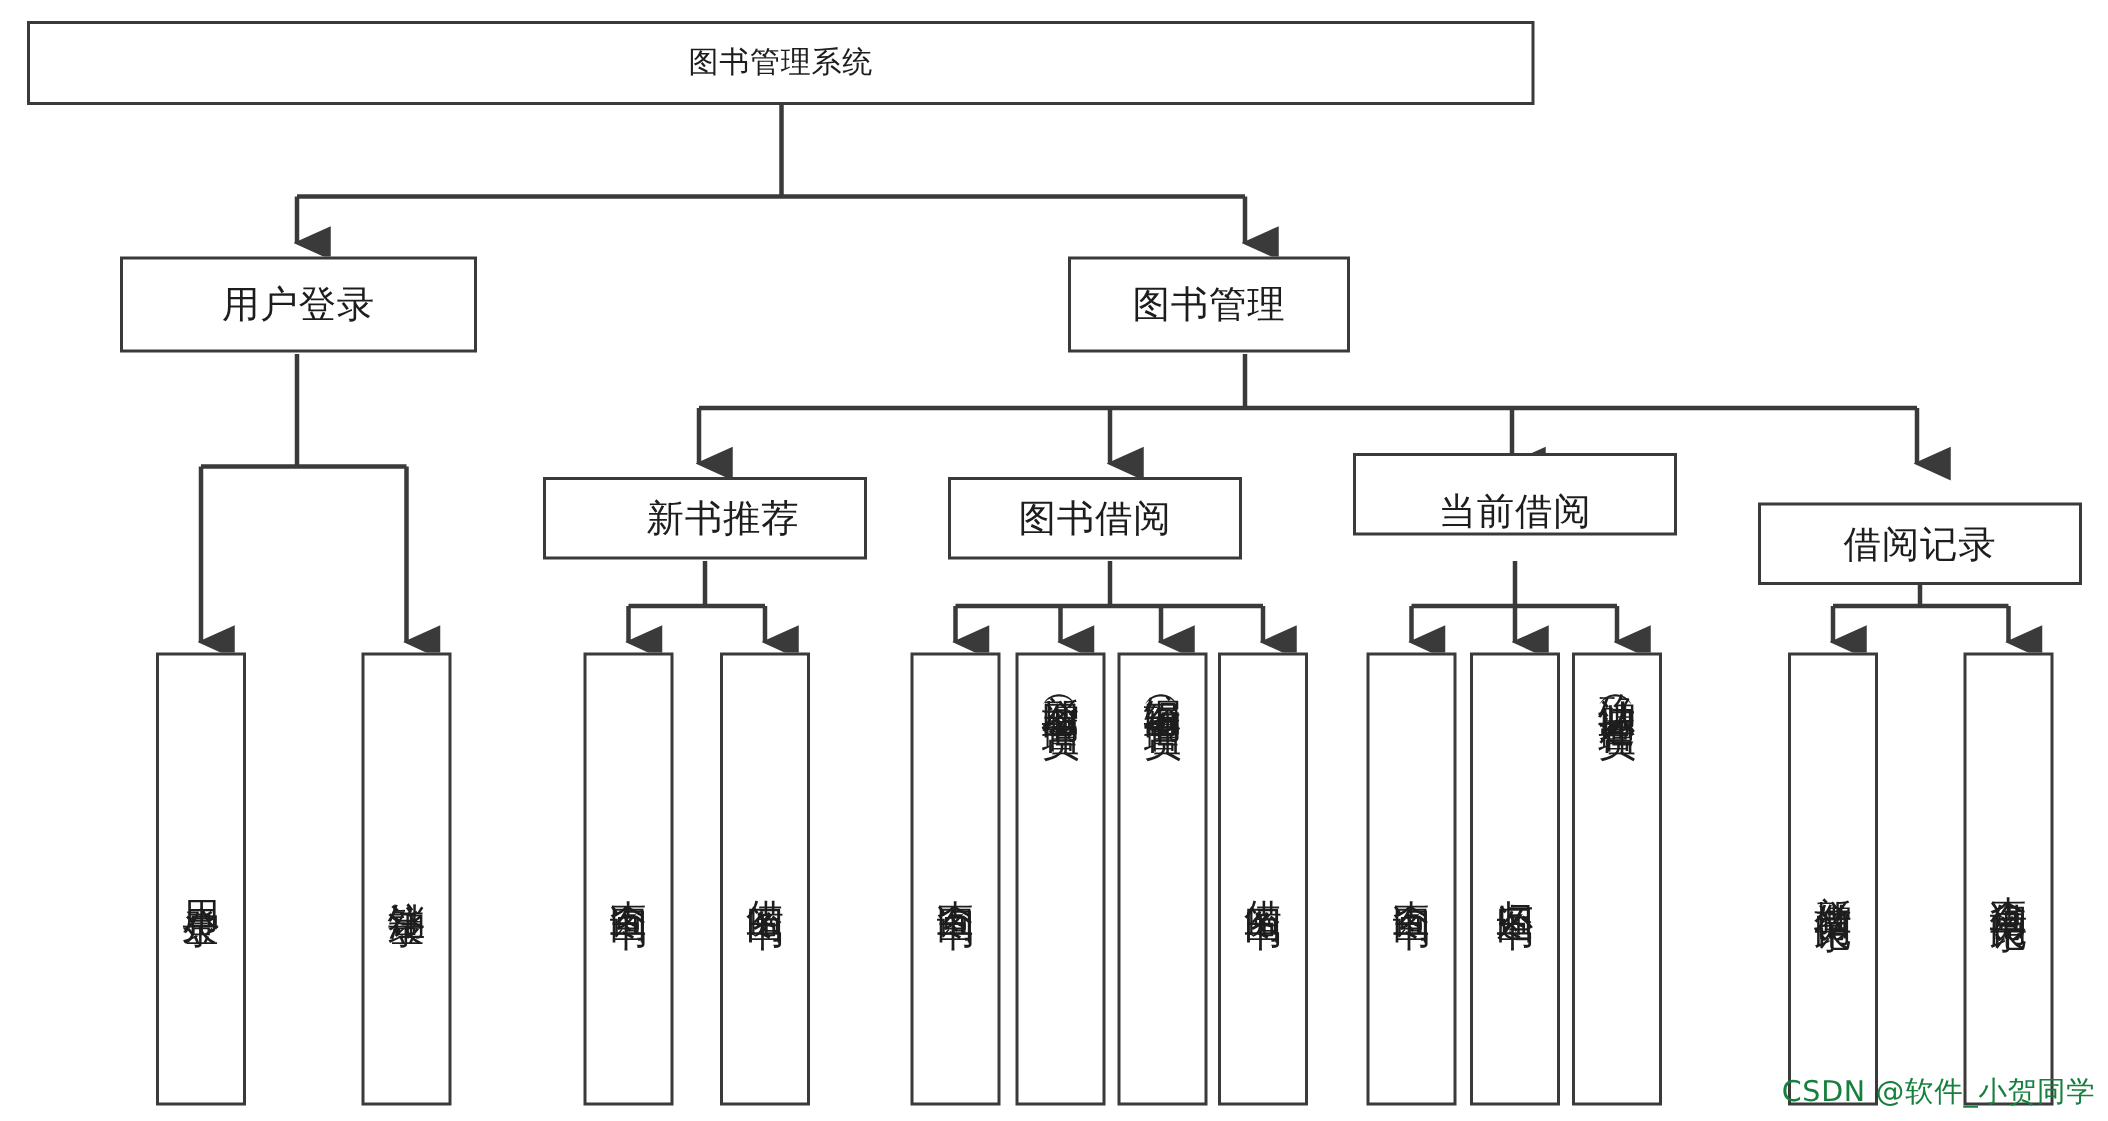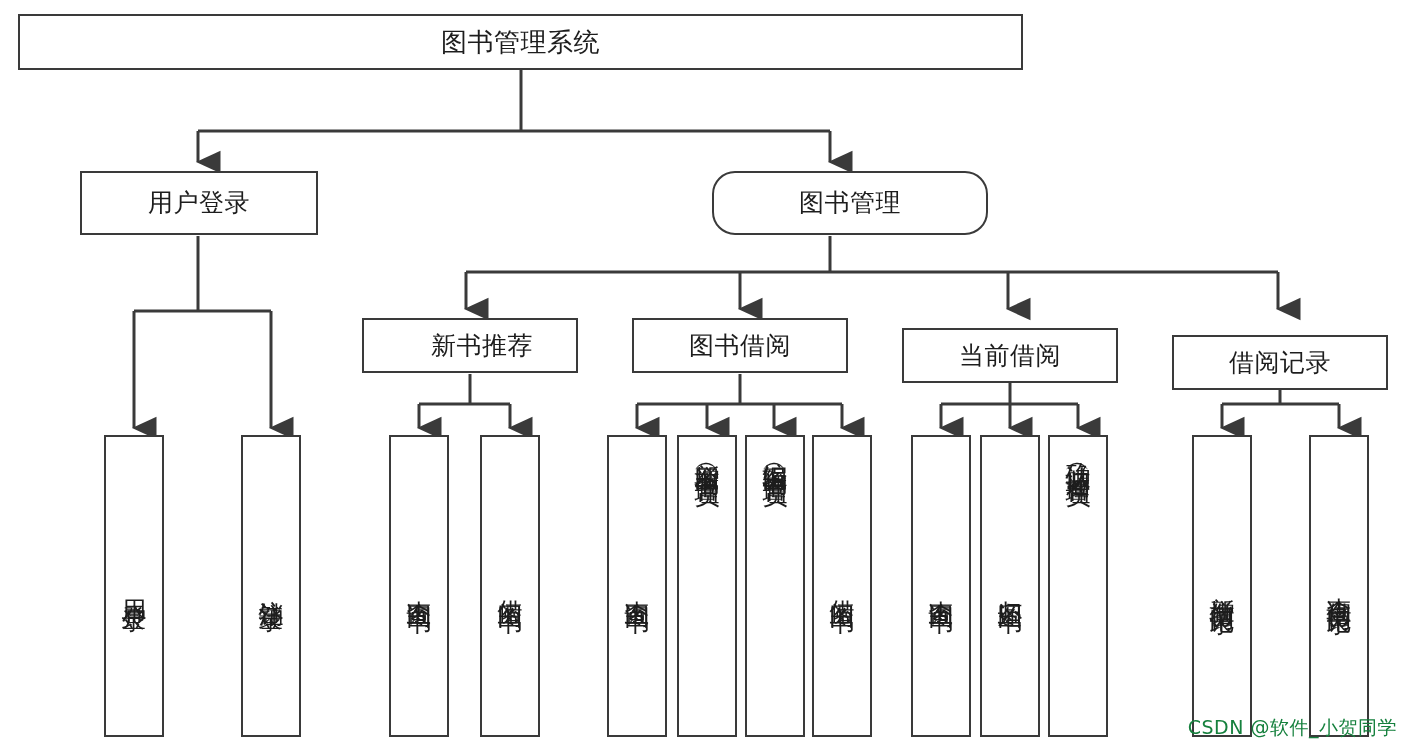--- a/index.html
+++ b/index.html
@@ -40,21 +40,21 @@
     display: block;
     line-height: 1.18;
     letter-spacing: 0.5px;
     white-space: pre;
   }
   
   .node.h .label {
     font-size: 25px;
   }
   .node.root .label {
-    font-size: 26px;
+    font-size: 20px;
   }
   
   .node.v {
     align-items: flex-start;
     justify-content: center;
     padding-top: 0;
   }
   .node.v .label {
     writing-mode: vertical-rl;
     text-orientation: upright;
@@ -145,33 +145,33 @@
   </svg>
 
   <div class="node h root" style="left:18px; top:14px; width:1005px; height:56px;">
     <span class="label">图书管理系统</span>
   </div>
 
   <div class="node h" style="left:80px; top:171px; width:238px; height:64px;">
     <span class="label">用户登录</span>
   </div>
 
-  <div class="node h" style="left:712px; top:171px; width:276px; height:64px;border-radius:23px;">
+  <div class="node h" style="left:712px; top:171px; width:188px; height:64px;">
     <span class="label">图书管理</span>
   </div>
 
   <div class="node h" style="left:362px; top:318px; width:216px; height:55px;padding-left:24px;">
     <span class="label">新书推荐</span>
   </div>
 
-  <div class="node h" style="left:632px; top:318px; width:216px; height:55px;">
+  <div class="node h" style="left:632px; top:318px; width:196px; height:55px;">
     <span class="label">图书借阅</span>
   </div>
 
-  <div class="node h" style="left:902px; top:328px; width:216px; height:55px;">
+  <div class="node h" style="left:902px; top:302px; width:216px; height:55px;align-items:flex-end;">
     <span class="label">当前借阅</span>
   </div>
 
   <div class="node h" style="left:1172px; top:335px; width:216px; height:55px;">
     <span class="label">借阅记录</span>
   </div>
 
   <div class="node v mid" style="left:104px; top:435px; width:60px; height:302px;">
     <span class="label">用户登录</span>
   </div>

